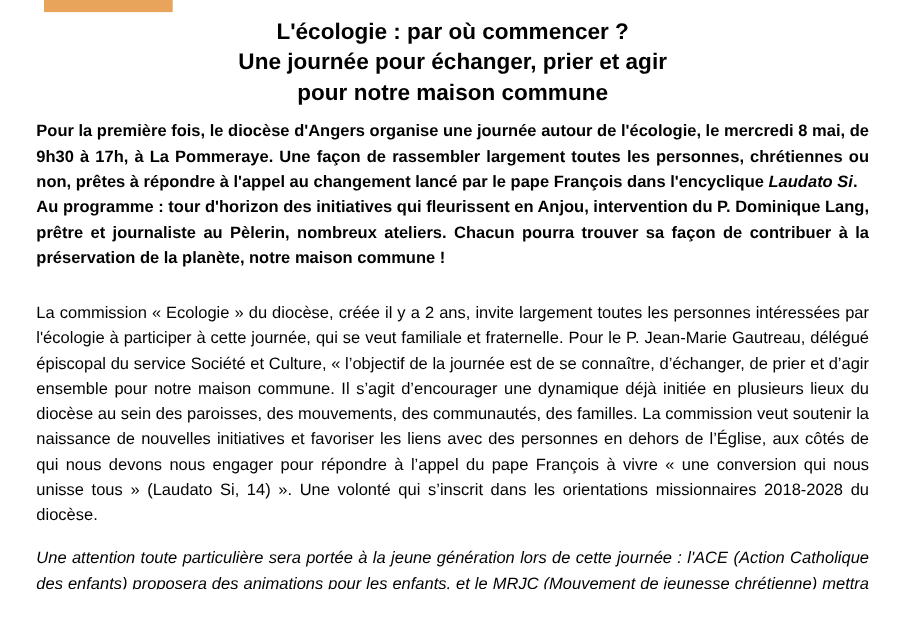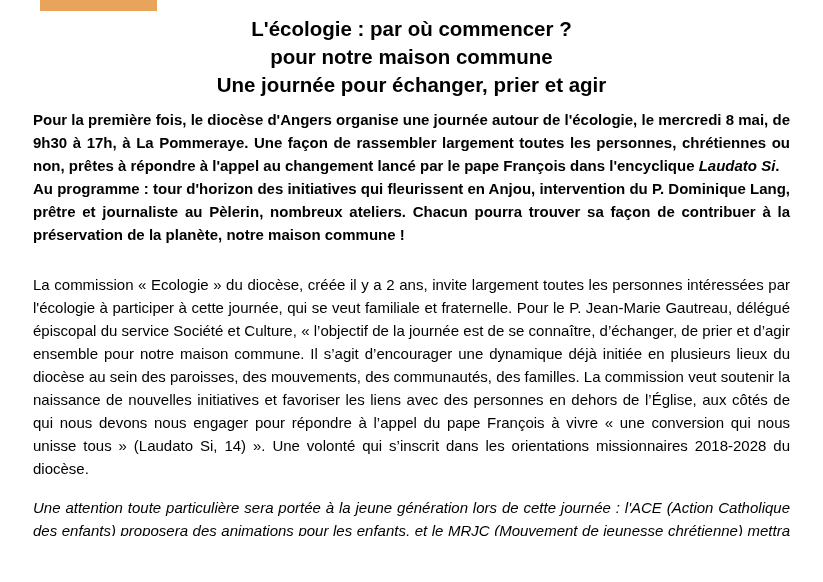--- a/index.html
+++ b/index.html
@@ -43,22 +43,22 @@
 </style>
 </head>
 <body>
 
 <div class="page">
 
   <div class="accent-bar" style="background: rgb(233, 164, 92);"></div>
 
   <header class="title">
     <div class="title-line">L'écologie : par où commencer ?</div>
+    <div class="title-line">Une journée pour échanger, prier et agir</div>
     <div class="title-line">pour notre maison commune</div>
-    <div class="title-line">Une journée pour échanger, prier et agir</div>
   </header>
 
   <main class="body-text">
 
     <p class="para bold"><span>Pour la première fois, le diocèse d'Angers organise une journée autour de l'écologie, le mercredi 8 mai, de 9h30 à 17h, à La Pommeraye. Une façon de rassembler largement toutes les personnes, chrétiennes ou non, prêtes à répondre à l'appel au changement lancé par le pape François dans l'encyclique </span><span class="italic">Laudato Si</span><span>.</span></p>
 
     <p class="para bold">Au programme : tour d'horizon des initiatives qui fleurissent en Anjou, intervention du P. Dominique Lang, prêtre et journaliste au Pèlerin, nombreux ateliers. Chacun pourra trouver sa façon de contribuer à la préservation de la planète, notre maison commune !</p>
 
     <p class="para gap">La commission « Ecologie » du diocèse, créée il y a 2 ans, invite largement toutes les personnes intéressées par l'écologie à participer à cette journée, qui se veut familiale et fraternelle. Pour le P. Jean-Marie Gautreau, délégué épiscopal du service Société et Culture, « l’objectif de la journée est de se connaître, d’échanger, de prier et d’agir ensemble pour notre maison commune. Il s’agit d’encourager une dynamique déjà initiée en plusieurs lieux du diocèse au sein des paroisses, des mouvements, des communautés, des familles. La commission veut soutenir la naissance de nouvelles initiatives et favoriser les liens avec des personnes en dehors de l’Église, aux côtés de qui nous devons nous engager pour répondre à l’appel du pape François à vivre « une conversion qui nous unisse tous » (Laudato Si, 14) ». Une volonté qui s’inscrit dans les orientations missionnaires 2018-2028 du diocèse.</p>
 

